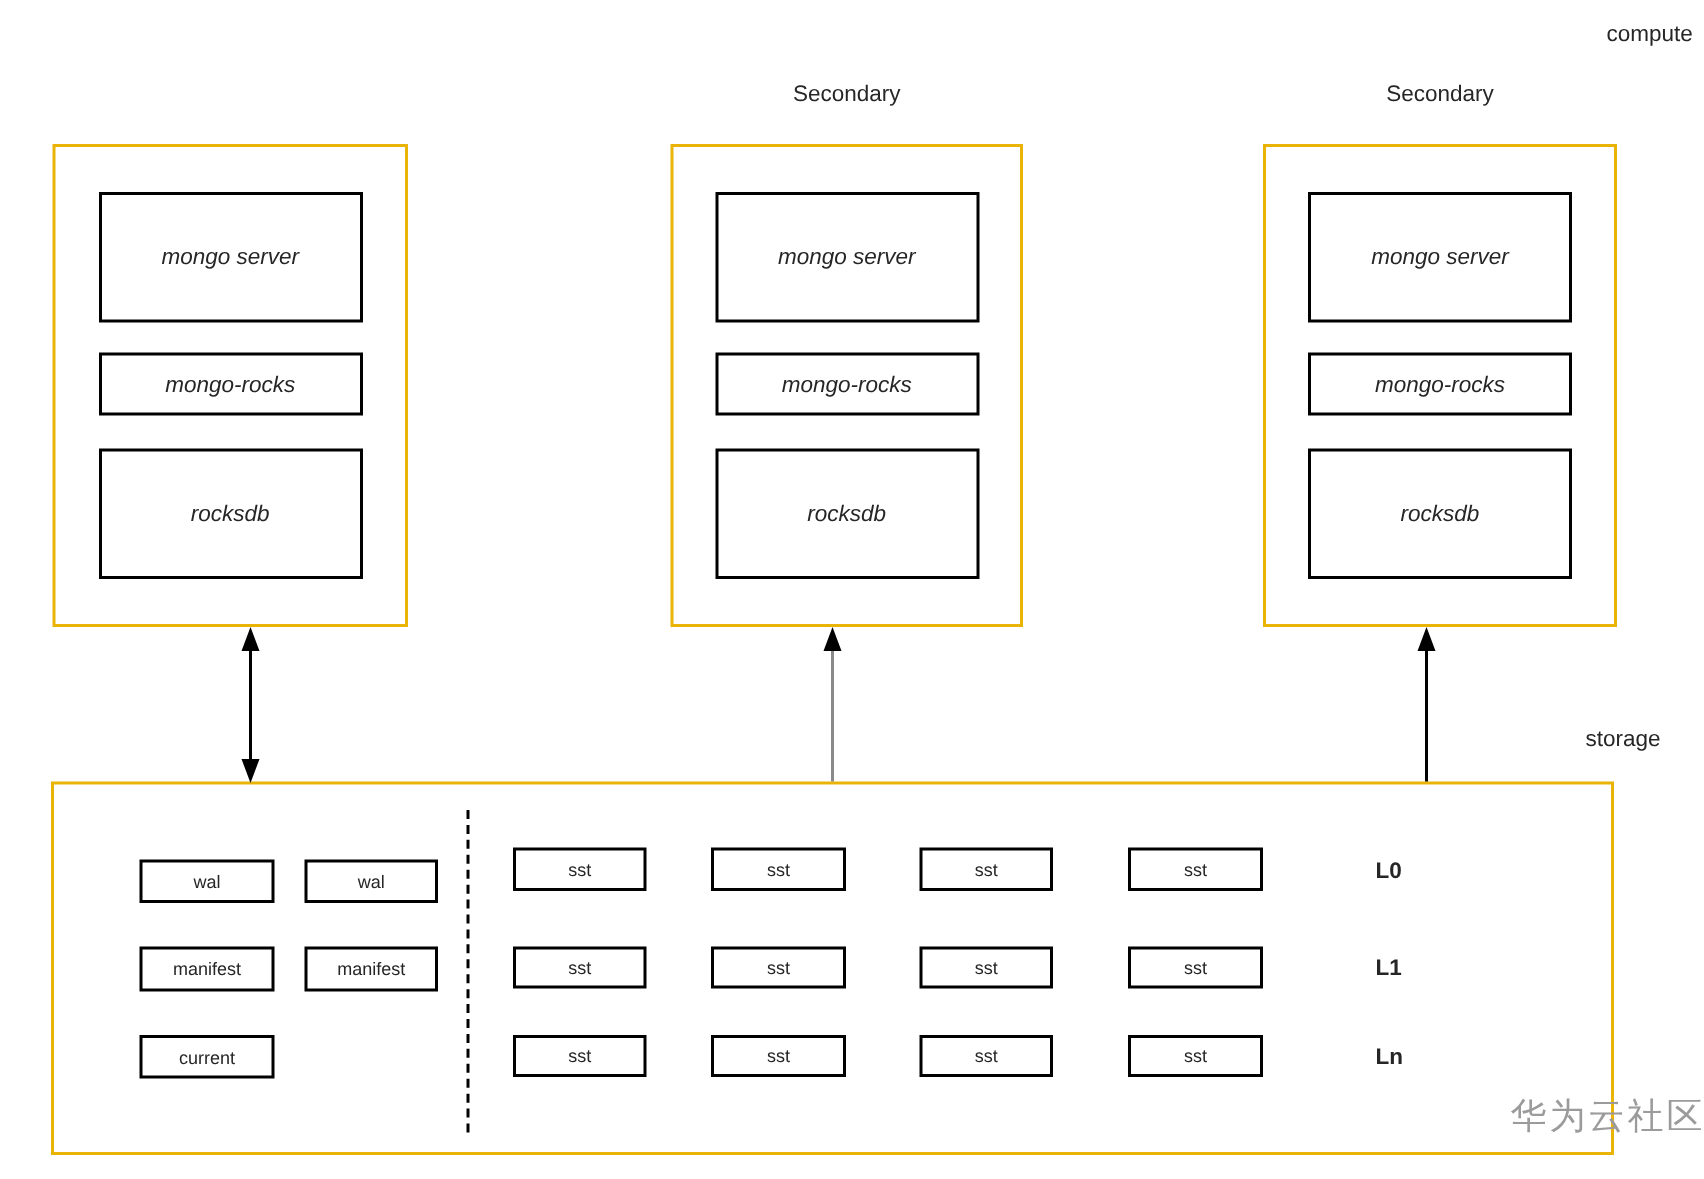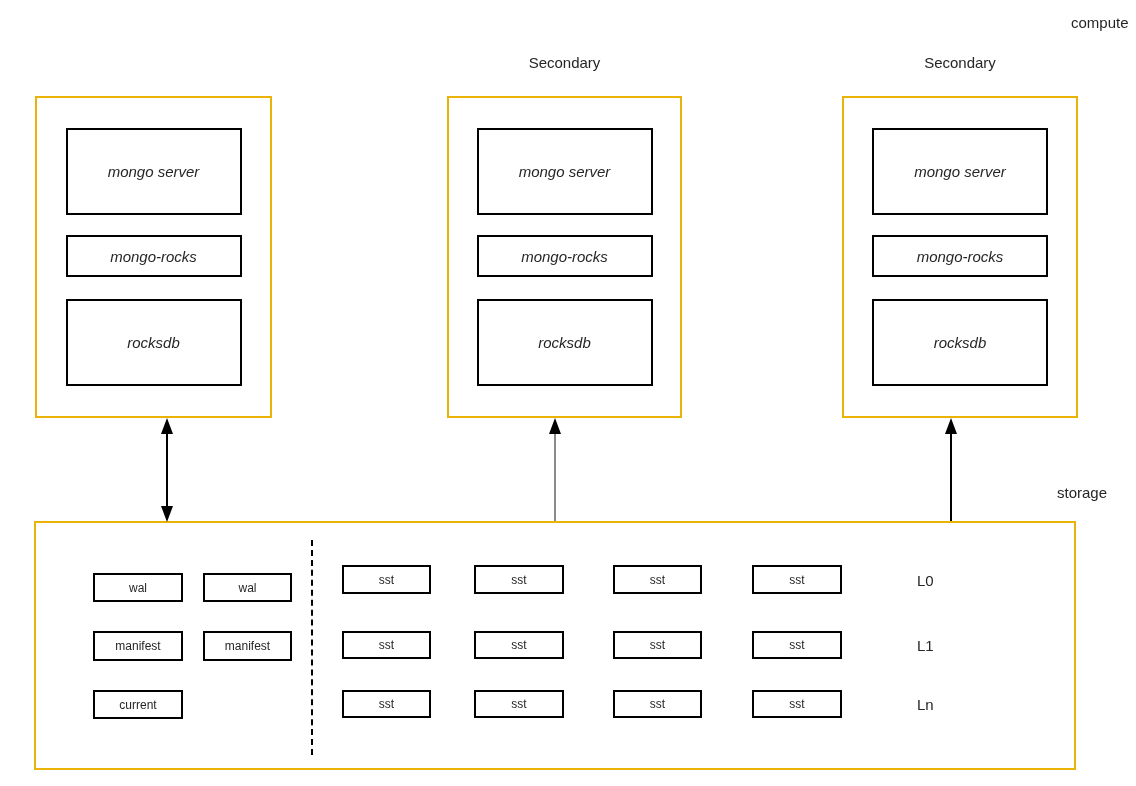--- a/index.html
+++ b/index.html
@@ -58,20 +58,21 @@
   }
   .corner-label {
     position: absolute;
     font-size: 15px;
     color: #262626;
   }
   .level-label {
     position: absolute;
     font-size: 15px;
     color: #262626;
+    font-weight: bold;
   }
   .divider-dashed {
     position: absolute;
     width: 0;
     border-left: 2px dashed #000000;
   }
   .watermark {
     position: absolute;
     font-size: 24px;
     color: #9b9b9b;
@@ -135,20 +136,21 @@
   <div class="cell small" style="left:594px; top:631px; width:89px; height:28px;">sst</div>
   <div class="cell small" style="left:733px; top:631px; width:90px; height:28px;">sst</div>
   <div class="level-label" style="left:898px; top:637px;">L1</div>
 
   <div class="cell small" style="left:323px; top:690px; width:89px; height:28px;">sst</div>
   <div class="cell small" style="left:455px; top:690px; width:90px; height:28px;">sst</div>
   <div class="cell small" style="left:594px; top:690px; width:89px; height:28px;">sst</div>
   <div class="cell small" style="left:733px; top:690px; width:90px; height:28px;">sst</div>
   <div class="level-label" style="left:898px; top:696px;">Ln</div>
 
+  <div class="watermark" style="left:988px; top:728px;">华为云社区</div>
 
   <svg class="arrow-layer" width="1136" height="786" viewBox="0 0 1136 786">
 
     <g>
       <line x1="148" y1="432" x2="148" y2="508" stroke="#000000" stroke-width="2"></line>
       <polygon points="148,418 142,434 154,434" fill="#000000"></polygon>
       <polygon points="148,522 142,506 154,506" fill="#000000"></polygon>
     </g>
 
     <g>

